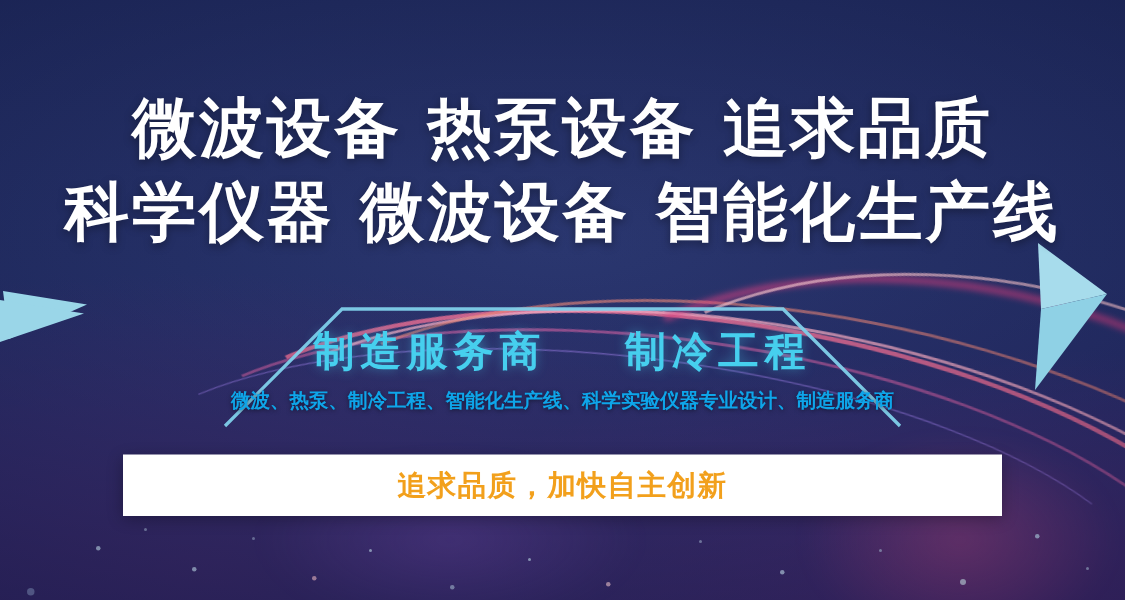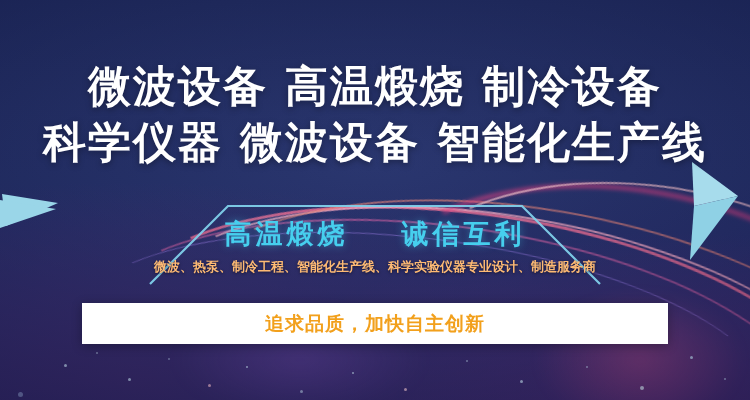--- a/index.html
+++ b/index.html
@@ -109,21 +109,21 @@
     font-size:27px;
     font-weight:700;
     letter-spacing:4px;
     white-space:nowrap;
     text-shadow:0 0 8px rgba(70,207,238,.45);
   }
   .slogan .sgap{display:inline-block;width:26px;}
   .subline{
     position:absolute;left:0;right:0;top:62px;
     text-align:center;
-    color:#fdba74;
+    color:#0ea5e9;
     font-size:13px;
     font-weight:700;
     letter-spacing:0px;
     white-space:nowrap;
     text-shadow:0 1px 3px rgba(0,0,0,.5);
   }
 
   
   .badge-row{
     position:absolute;left:82px;top:303px;
@@ -188,32 +188,32 @@
   <svg class="side-deco" style="left:0px;top:186px;" width="64" height="46" viewBox="0 0 64 46">
     <polygon points="0,14 56,23 0,42" fill="#9ad6e8"></polygon>
   </svg>
 
   <svg class="side-deco" style="left:686px;top:152px;" width="64" height="112" viewBox="0 0 64 112">
     <polygon points="6,10 52,44 8,54" fill="#a7dcec"></polygon>
     <polygon points="8,54 52,44 4,108" fill="#8fd1e5"></polygon>
   </svg>
 
   <div class="headline">
-    <span class="ln">微波设备 高温煅烧 制冷设备</span>
+    <span class="ln">微波设备 热泵设备 追求品质</span>
     <span class="ln">科学仪器 微波设备 智能化生产线</span>
   </div>
 
   <div class="frame-wrap">
     <svg style="position:absolute;left:0;top:0;" width="750" height="90" viewBox="0 0 750 90">
       <polyline points="150,88 228,10 522,10 600,88" fill="none" stroke="#7fd0ea" stroke-width="2.2" opacity="0.95"></polyline>
     </svg>
     <div class="slogan">
-      <span>高温煅烧</span>
+      <span>制造服务商</span>
       <span class="sgap"></span>
-      <span>诚信互利</span>
+      <span>制冷工程</span>
     </div>
     <div class="subline">微波、热泵、制冷工程、智能化生产线、科学实验仪器专业设计、制造服务商</div>
   </div>
 
   <div class="badge-row">
     <div class="badge badge-left">追求品质，加快自主创新</div>
   </div>
 
 </div>
 

